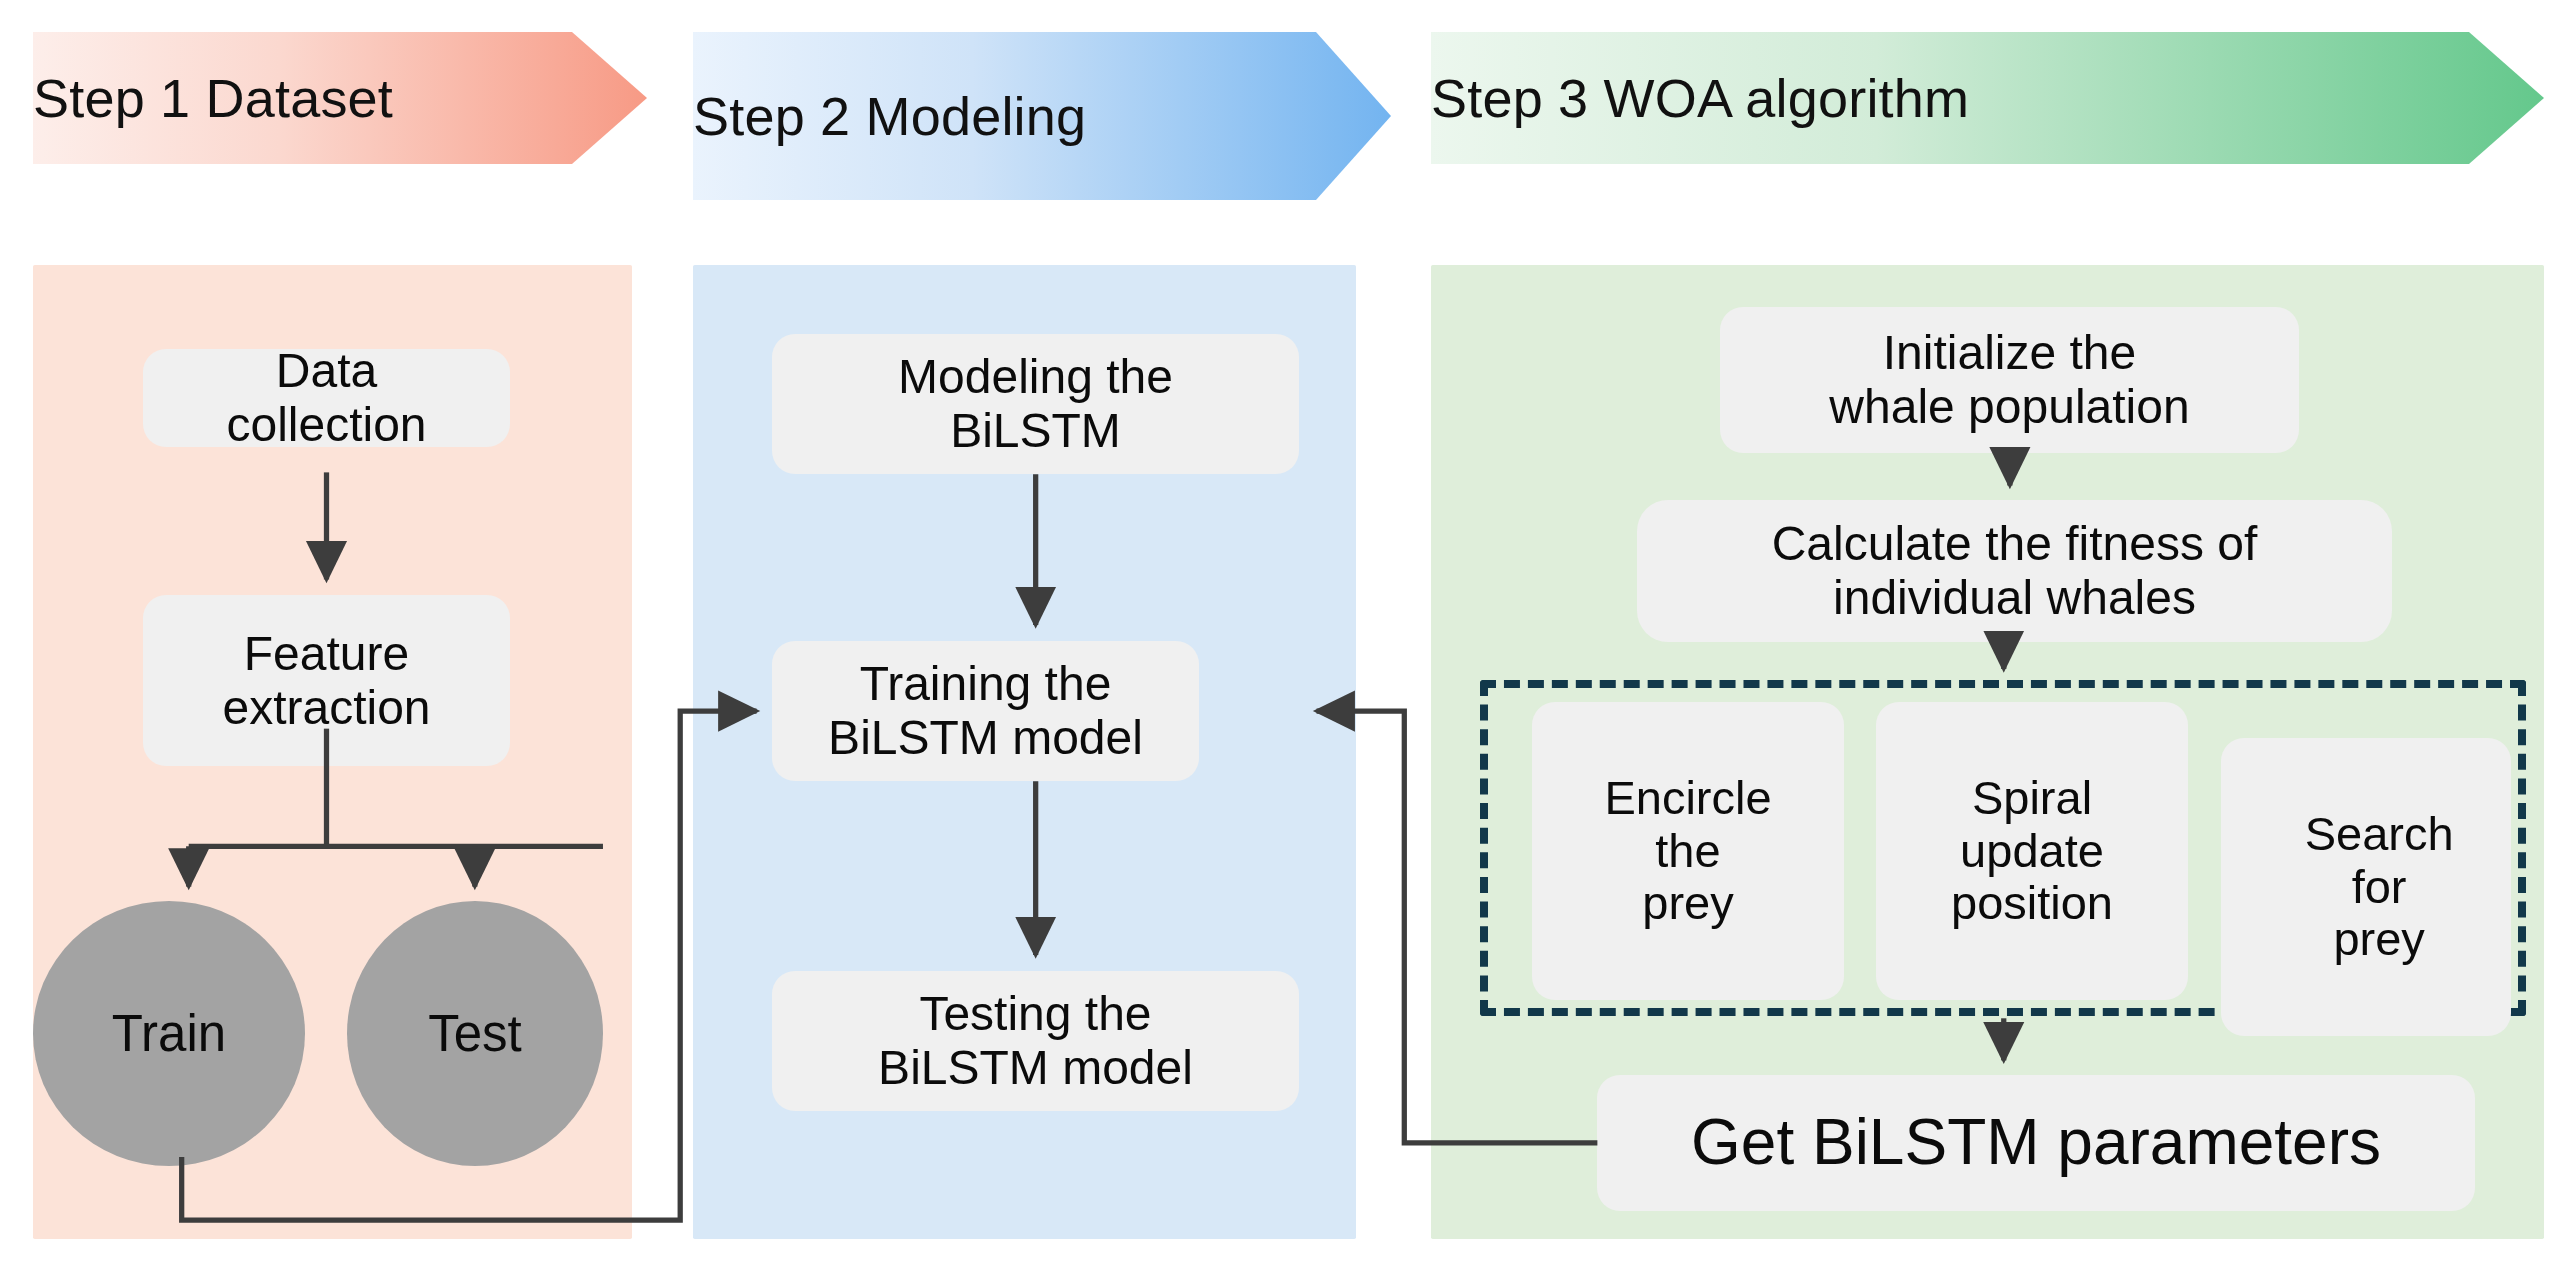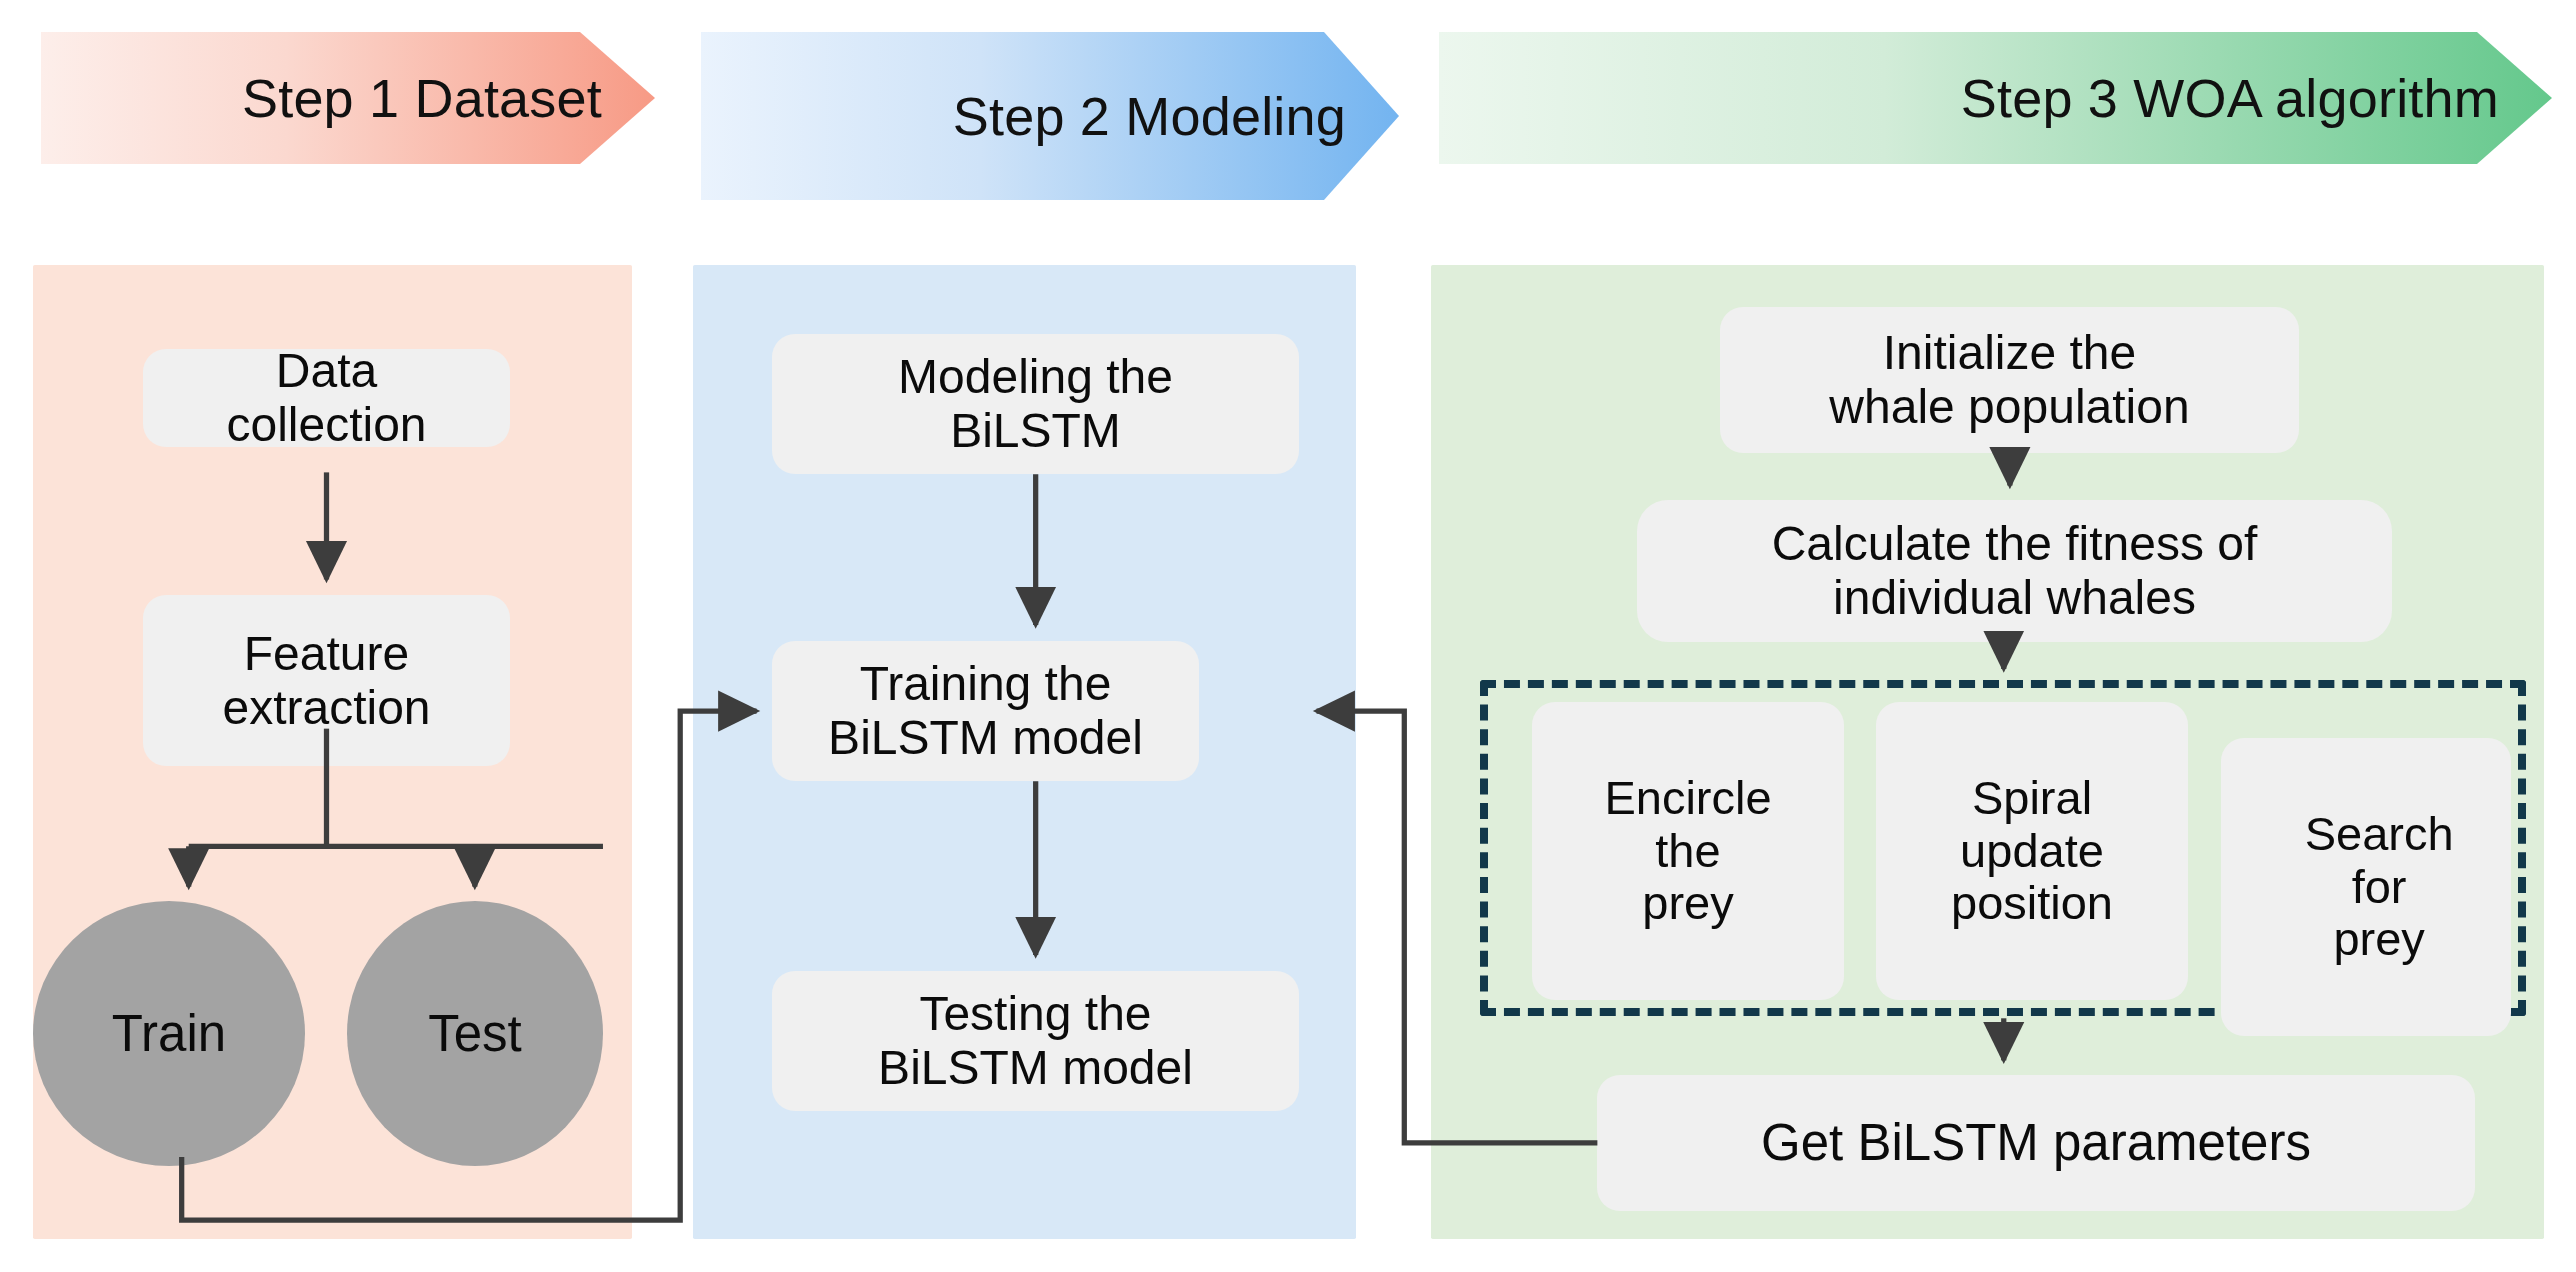--- a/index.html
+++ b/index.html
@@ -1,24 +1,24 @@
 <!DOCTYPE html>
 <html style="font-size:14px"><head>
 <meta charset="utf-8">
 <style>
   html,body{margin:0;padding:0;background:#ffffff;}
   body{width:2576px;height:1273px;overflow:hidden;
        font-family:"Liberation Sans","DejaVu Sans",sans-serif;}
   #stage{position:relative;width:2576px;height:1273px;background:#fff;}
 
   
-  .banner{position:absolute;display:flex;align-items:center;justify-content:flex-end;
+  .banner{position:absolute;display:flex;align-items:center;justify-content:flex-start;
           color:#111;font-size:54px;letter-spacing:0.2px;
           -webkit-clip-path:polygon(0 0, calc(100% - 75px) 0, 100% 50%, calc(100% - 75px) 100%, 0 100%);
-          clip-path:polygon(0 0, calc(100% - 75px) 0, 100% 50%, calc(100% - 75px) 100%, 0 100%);margin-left:8px;}
+          clip-path:polygon(0 0, calc(100% - 75px) 0, 100% 50%, calc(100% - 75px) 100%, 0 100%);}
   .banner span{display:block;padding-right:53px;white-space:nowrap;}
   #banner1{left:33px;  top:32px; width:614px;  height:132px;
            background:linear-gradient(90deg,#fdeeea 0%,#fbd8cf 40%,#f79a85 100%);}
   #banner2{left:693px; top:32px; width:698px;  height:168px;
            background:linear-gradient(90deg,#eaf3fd 0%,#cfe3f8 40%,#73b4f0 100%);}
   #banner3{left:1431px;top:32px; width:1113px; height:132px;
            background:linear-gradient(90deg,#ecf7ee 0%,#d2ecd8 40%,#64c88c 100%);}
 
   
   .panel{position:absolute;border-radius:1.8px;}
@@ -46,21 +46,21 @@
   #n-modeling{left:772px; top:334px;  width:527px;height:140px;}
   #n-training{left:772px; top:641px;  width:427px;height:140px;}
   #n-testing{left:772px; top:971px; width:527px;height:140px;}
 
   
   #n-initialize{left:1720px;top:307px; width:579px;height:146px;}
   #n-calculate{left:1637px;top:500px; width:755px;height:142px;border-radius:31px;}
   #n-encircle{left:1532px;top:702px; width:312px;height:298px;}
   #n-spiral{left:1876px;top:702px; width:312px;height:298px;}
   #n-search{left:2221px;top:738px; width:290px;height:298px;padding-left:35px;}
-  #n-get-params{left:1597px;top:1075px;width:878px;height:136px;font-size:51px;}
+  #n-get-params{left:1597px;top:1075px;width:878px;height:136px;font-size:64px;}
 
   
   #dashed-box{position:absolute;left:1480px;top:680px;width:1046px;height:336px;
               border:8px dashed #12384a;border-radius:3.5px;box-sizing:border-box;}
 
   
   #links{position:absolute;left:0;top:0;width:2576px;height:1273px;
          pointer-events:none;}
 </style>
 </head>

